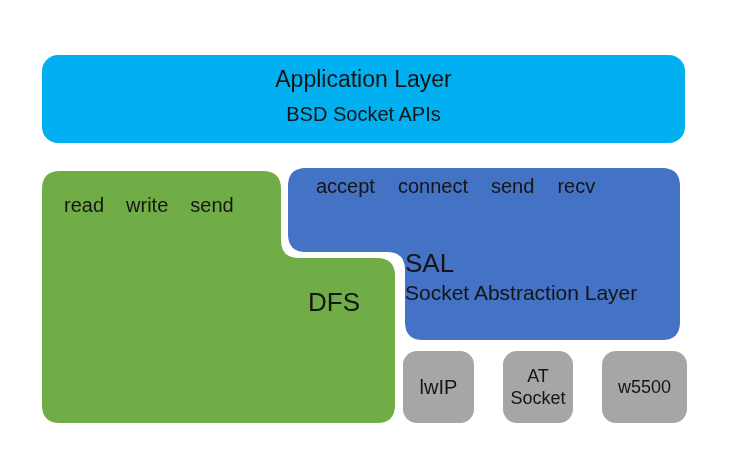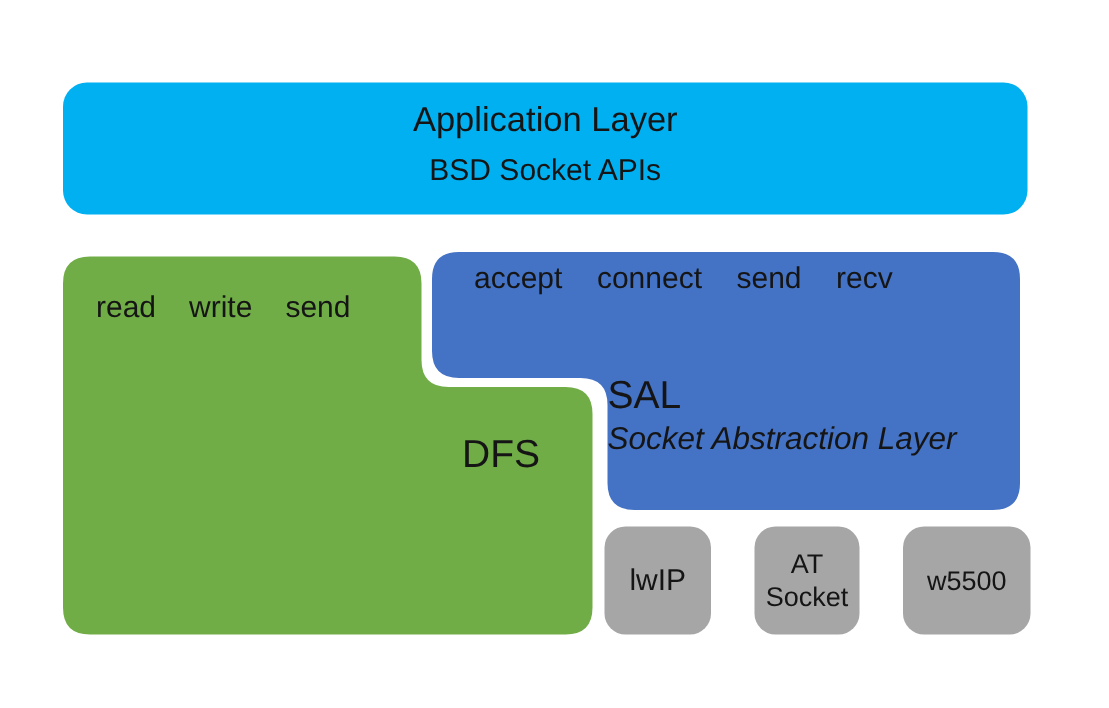--- a/index.html
+++ b/index.html
@@ -22,21 +22,21 @@
   
   .shapes{left:0;top:0;width:739px;height:472px;}
   
   .ops-row{display:flex;align-items:center;font-size:20px;line-height:24px;}
   .dfs-ops{left:64px;top:193px;gap:22px;}
   .sal-ops{left:316px;top:174px;gap:23px;}
   
   .dfs-title-block{left:42px;top:277px;width:318px;text-align:right;margin-top:10px;}
   .sal-title-block{left:405px;top:232px;width:277px;margin-top:16px;}
   .layer-abbr{font-size:26px;line-height:30px;}
-  .layer-name{font-size:22px;line-height:26px;margin-top:2px;font-style:italic;}
+  .layer-name{font-size:22px;line-height:26px;margin-top:2px;}
   .sal-title-block .layer-name{font-size:21px;}
   
   .stack-box{
     top:351px;height:72px;background:#A6A6A6;border-radius:14px;
     display:flex;align-items:center;justify-content:center;
   }
   .stack-lwip{left:403px;width:71px;}
   .stack-at{left:503px;width:70px;}
   .stack-w5500{left:602px;width:85px;}
   .stack-label{font-size:18px;line-height:22px;text-align:center;white-space:pre-line;}

